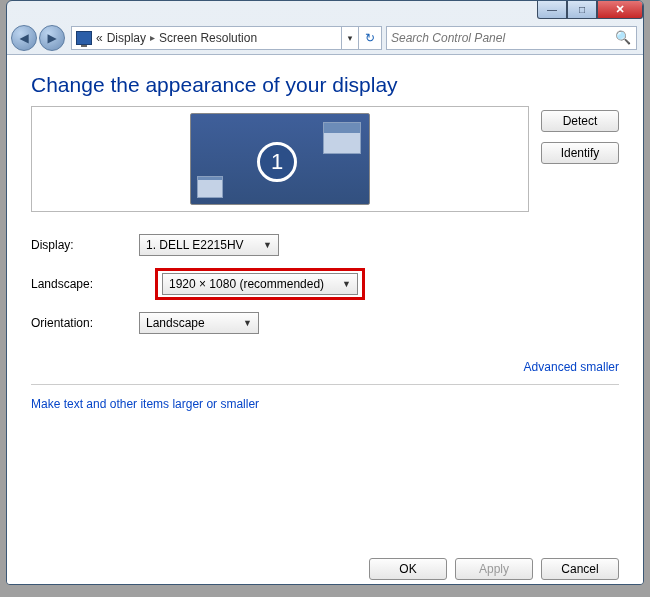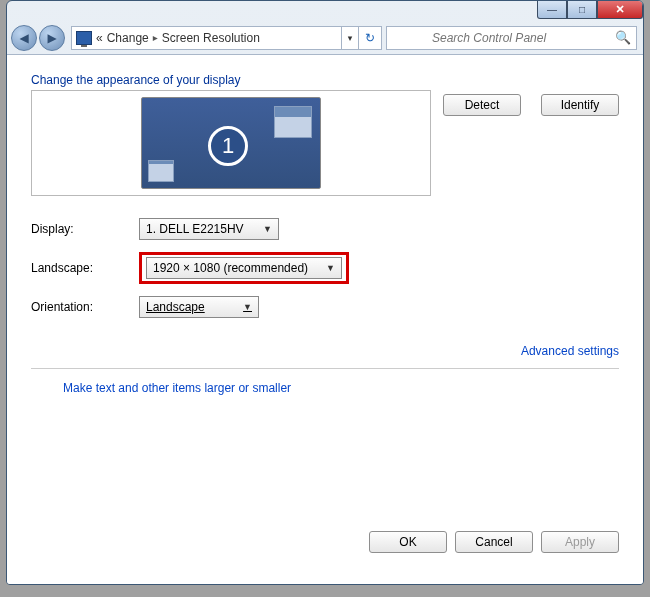--- a/index.html
+++ b/index.html
@@ -33,75 +33,75 @@
 }
 .breadcrumb .monitor-icon { width:16px; height:14px; background:#2b5ea8; border:1px solid #1a3d70; position:relative;}
 .breadcrumb .monitor-icon::after{content:""; position:absolute; bottom:-3px; left:4px; width:6px; height:2px; background:#666;}
 .breadcrumb .sep { color:#555; font-size:10px;}
 .bc-drop { width:18px; height:24px; background:#fff; border:1px solid #a6b4c7; display:flex; align-items:center; justify-content:center; font-size:9px; color:#333;}
 .refresh { width:24px; height:24px; background:#fff; border:1px solid #a6b4c7; margin-left:-1px; display:flex; align-items:center; justify-content:center; color:#1860b6; font-size:12px;}
 .search {
   flex:1; height:24px; margin-left:4px; background:#fff; border:1px solid #a6b4c7; display:flex; align-items:center;
   padding: 0 4px;
 }
-.search input { flex:1; border:none; outline:none; font-size:12px; font-style:italic; color:#888; background:transparent;margin-left:41px;}
+.search input { flex:1; border:none; outline:none; font-size:12px; font-style:italic; color:#888; background:transparent;}
 .search .mag { color:#5a7aa8; font-size:13px;}
 
 .content {
   background:#fff; margin:0; padding: 18px 24px 14px 24px; height: calc(100% - 54px);
   position:relative;
 }
-.page-title { color:#003399; font-size:12px; font-weight:normal; margin-bottom:3px;}
+.page-title { color:#003399; font-size:21px; font-weight:normal; margin-bottom:9px;}
 .preview-row { display:flex; align-items:flex-start; gap:12px;}
 .preview-box {
   flex:1; border:1px solid #b9b9b9; height:106px; display:flex; align-items:center; justify-content:center;
   background:#fff; position:relative;
 }
 .monitor-preview {
   width:180px; height:92px; background: linear-gradient(#3f5f9a,#32507f);
   border:1px solid #888; border-radius:2px; position:relative;
 }
 .monitor-preview .circle {
   position:absolute; top:28px; left:66px; width:40px; height:40px; border-radius:50%;
   background:#2c4f88; border:3px solid #fff; display:flex; align-items:center; justify-content:center;
   color:#fff; font-size:22px; font-family: Georgia, serif;
 }
 .monitor-preview .thumb { position:absolute; background:#c4d2e6; border:1px solid #8aa0c0; }
 .thumb-a { top:8px; right:8px; width:38px; height:32px; }
 .thumb-a::before{content:""; position:absolute; top:0;left:0;right:0; height:10px; background:#6c8cb8;}
 .thumb-b { bottom:6px; left:6px; width:26px; height:22px; background:#dbe4f0;}
 .thumb-b::before{content:""; position:absolute; top:0;left:0;right:0; height:3px; background:#6c8cb8;}
-.side-btns { display:flex; gap:20px; padding-top:4px;}
+.side-btns { display:flex; flex-direction:column; gap:10px; padding-top:4px;}
 .aero-btn {
   min-width:78px; height:22px; font-size:12px; background:linear-gradient(#fdfdfd,#e6e6e6);
   border:1px solid #8e8e8e; border-radius:3px; padding:0 10px; cursor:pointer;
 }
 .aero-btn:disabled{ color:#9a9a9a; }
 
 .form { margin-top:22px; font-size:12px; color:#000;}
 .form-row { display:flex; align-items:center; margin-bottom:12px;}
 .form-row label { width:108px; }
 .dropdown {
   height:22px; background:linear-gradient(#fdfdfd,#e8e8e8); border:1px solid #888; border-radius:0;
   display:flex; align-items:center; padding:0 6px; font-size:12px; cursor:pointer; position:relative;
 }
 .dropdown .arrow { margin-left:auto; font-size:9px; color:#333; padding-left:8px;}
 .dd-display{ width:140px;}
 .dd-res{ width:196px;}
-.dd-orient{ width:120px;text-decoration:underline;}
-.highlight-box { border:3px solid #d40000; padding:2px 4px; display:inline-flex;}
+.dd-orient{ width:120px;}
+.highlight-box { border:3px solid #d40000; padding:2px 4px; display:inline-flex;margin-left:16px;}
 
 .adv-row { display:flex; justify-content:flex-end; margin-top:26px;}
 .linkish { color:#0645c8; font-size:12px; cursor:pointer;}
 
 .divider { height:1px; background:#ccc; margin:10px 0 12px 0;}
-.links-block .linkish { display:block; margin-bottom:10px;margin-left:32px;}
+.links-block .linkish { display:block; margin-bottom:10px;}
 
 .footer {
-  position:absolute; bottom:31px; right:24px; display:flex; gap:8px;
+  position:absolute; bottom:4px; right:24px; display:flex; gap:8px;
 }
 .footer .aero-btn { min-width:78px; }
 
 </style>
 </head>
 <body>
 
 <div class="window">
 
   <div class="titlebar">
@@ -121,21 +121,21 @@
       <div class="navbtn">
           <span>◀</span>
         </div>
       <div class="navbtn">
           <span>▶</span>
         </div>
     </div>
     <div class="breadcrumb">
       <span class="monitor-icon"></span>
       <span>«</span>
-      <span>Change</span>
+      <span>Display</span>
       <span class="sep">▸</span>
       <span>Screen Resolution</span>
     </div>
     <div class="bc-drop">
         <span>▾</span>
       </div>
     <div class="refresh">
         <span>↻</span>
       </div>
     <div class="search">
@@ -183,28 +183,28 @@
       <div class="form-row">
         <label>Orientation:</label>
         <div class="dropdown dd-orient">
           <span>Landscape</span>
           <span class="arrow">▼</span>
         </div>
       </div>
     </div>
 
     <div class="adv-row">
-      <span class="linkish">Advanced settings</span>
+      <span class="linkish">Advanced smaller</span>
     </div>
 
     <div class="divider"></div>
 
     <div class="links-block">
       <span class="linkish">Make text and other items larger or smaller</span>
     </div>
 
     <div class="footer">
       <button class="aero-btn">OK</button>
+      <button class="aero-btn" disabled="">Apply</button>
       <button class="aero-btn">Cancel</button>
-      <button class="aero-btn" disabled="">Apply</button>
     </div>
   </div>
 </div>
 
 </body></html>

